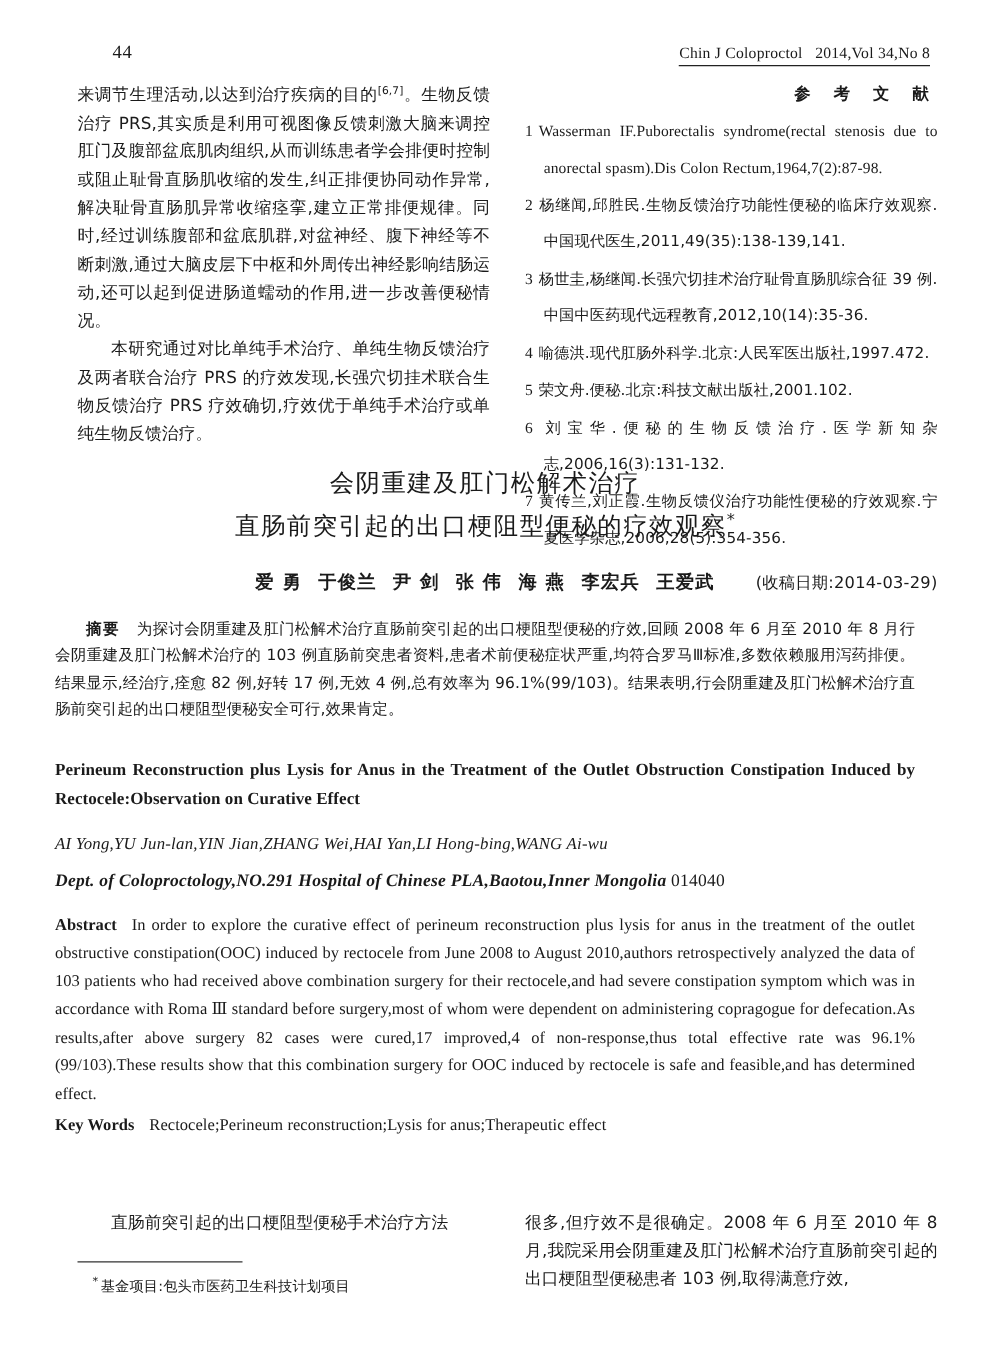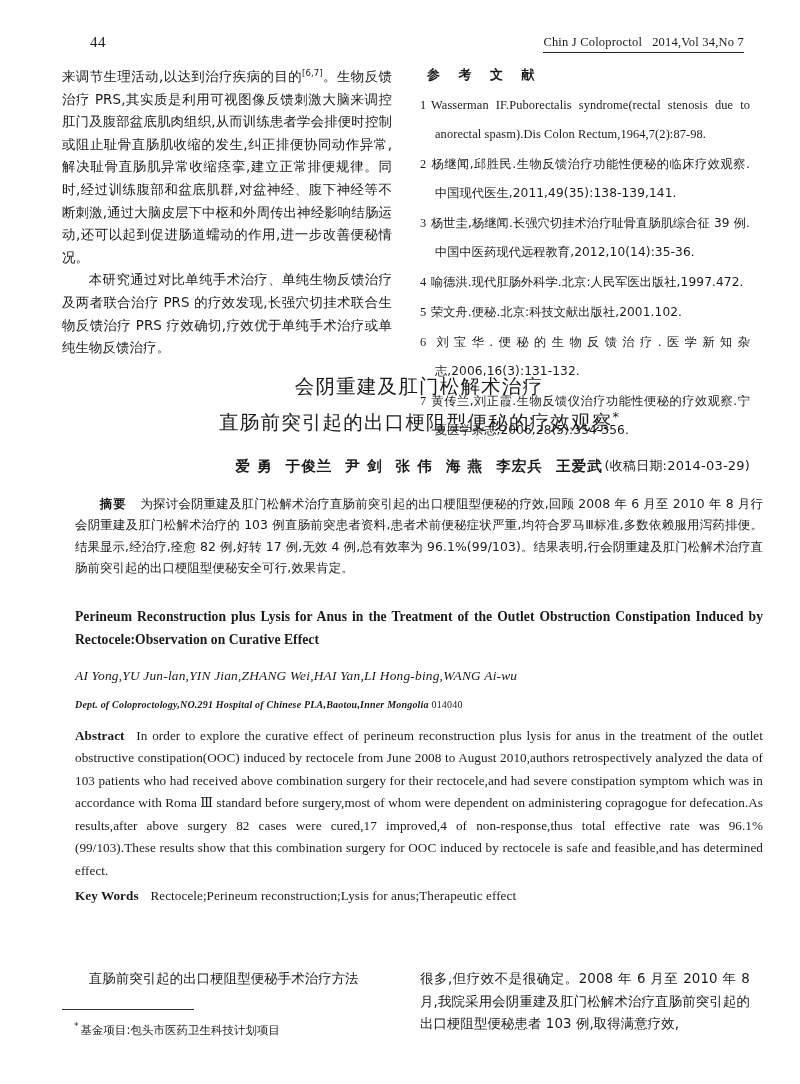--- a/index.html
+++ b/index.html
@@ -75,21 +75,21 @@
   .cn-body p.indent { text-indent: 2em; }
   sup.refmark {
     font-size: 8.5px;
     vertical-align: super;
     line-height: 0;
     margin-top: 45px;
   }
 
   
   .ref-title {
-    text-align: left;
+    text-align: right;
     font-family: "DejaVu Sans", "Liberation Sans", sans-serif;
     font-weight: bold;
     font-size: 13px;
     letter-spacing: 7px;
     padding-left: 7px;
     margin-bottom: 7px;
   }
   .ref-list { margin: 0; }
   .ref-item {
     font-family: "Liberation Serif", "DejaVu Serif", serif;
@@ -111,21 +111,21 @@
     font-size: 13px;
     text-align: right;
     margin-top: 12px;
     letter-spacing: 0.2px;
   }
 
   
   .article {
     position: absolute;
     top: 372px;
-    left: 75px;
+    left: 44px;
     width: 688px;
   }
   .art-title {
     text-align: center;
     font-family: "DejaVu Sans", "Liberation Sans", sans-serif;
     font-size: 19.5px;
     line-height: 30px;
     letter-spacing: 1.2px;
     font-weight: 400;
   }
@@ -194,21 +194,21 @@
     font-family: "Liberation Serif", "DejaVu Serif", serif;
     font-style: italic;
     font-size: 13.4px;
     margin-top: 16px;
     letter-spacing: 0.2px;
   }
   .en-affil {
     font-family: "Liberation Serif", "DejaVu Serif", serif;
     font-style: italic;
     font-weight: bold;
-    font-size: 10px;
+    font-size: 14px;
     margin-top: 15px;
     letter-spacing: 0.2px;
   }
   .en-affil .plain { font-weight: normal; font-style: normal; }
   .abs-en {
     font-family: "Liberation Serif", "DejaVu Serif", serif;
     font-size: 13.2px;
     line-height: 22.5px;
     text-align: justify;
     margin-top: 15px;
@@ -249,21 +249,21 @@
   .footnote .star { vertical-align: super; font-size: 9px; margin-right: 2px; }
 </style>
 </head>
 <body>
 
 <div class="page">
 
   <div class="runhead">
     <div class="folio">44</div>
     <div class="journal-line">
-      <span>Chin J Coloproctol</span><span class="jsep"></span><span>2014,Vol 34,No 7</span>
+      <span>Chin J Coloproctol</span><span class="jsep"></span><span>2014,Vol 34,No 8</span>
     </div>
   </div>
 
   <div class="cols">
 
     <div class="col">
       <div class="cn-body">
         <p><span>来调节生理活动,以达到治疗疾病的目的</span><sup class="refmark">[6,7]</sup><span>。生物反馈治疗 PRS,其实质是利用可视图像反馈刺激大脑来调控肛门及腹部盆底肌肉组织,从而训练患者学会排便时控制或阻止耻骨直肠肌收缩的发生,纠正排便协同动作异常,解决耻骨直肠肌异常收缩痉挛,建立正常排便规律。同时,经过训练腹部和盆底肌群,对盆神经、腹下神经等不断刺激,通过大脑皮层下中枢和外周传出神经影响结肠运动,还可以起到促进肠道蠕动的作用,进一步改善便秘情况。</span></p>
         <p class="indent">本研究通过对比单纯手术治疗、单纯生物反馈治疗及两者联合治疗 PRS 的疗效发现,长强穴切挂术联合生物反馈治疗 PRS 疗效确切,疗效优于单纯手术治疗或单纯生物反馈治疗。</p>
       </div>

